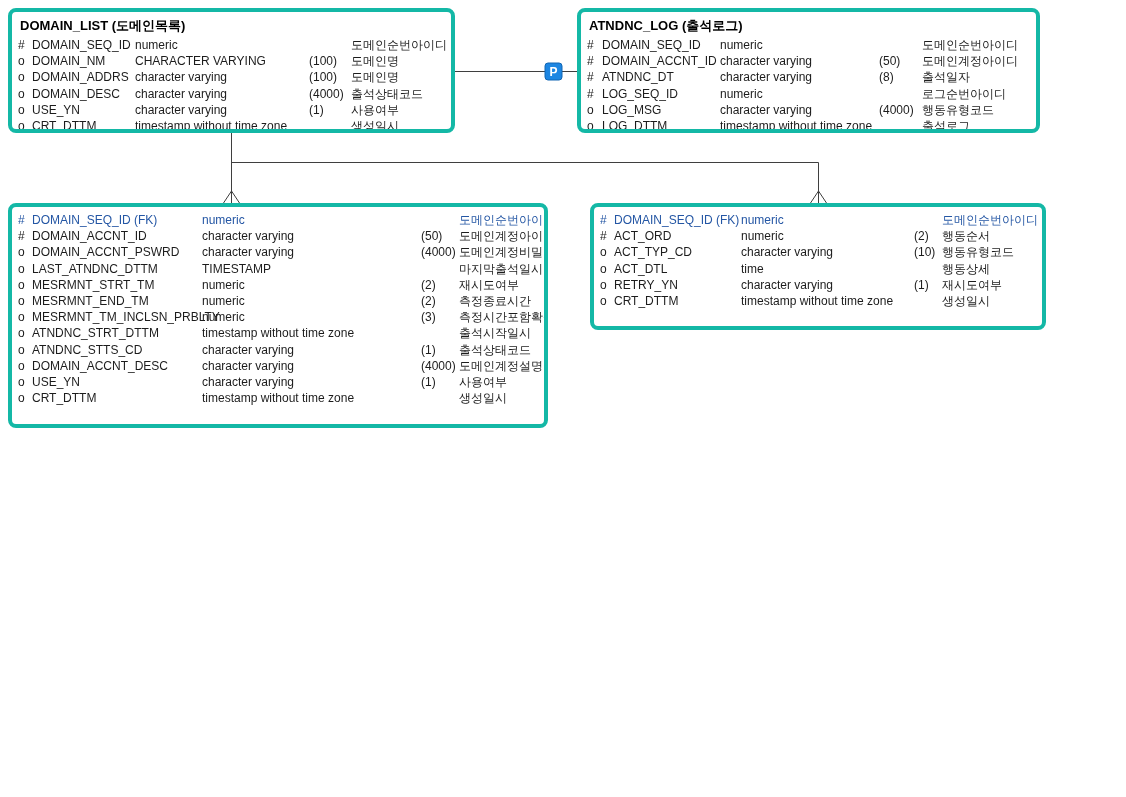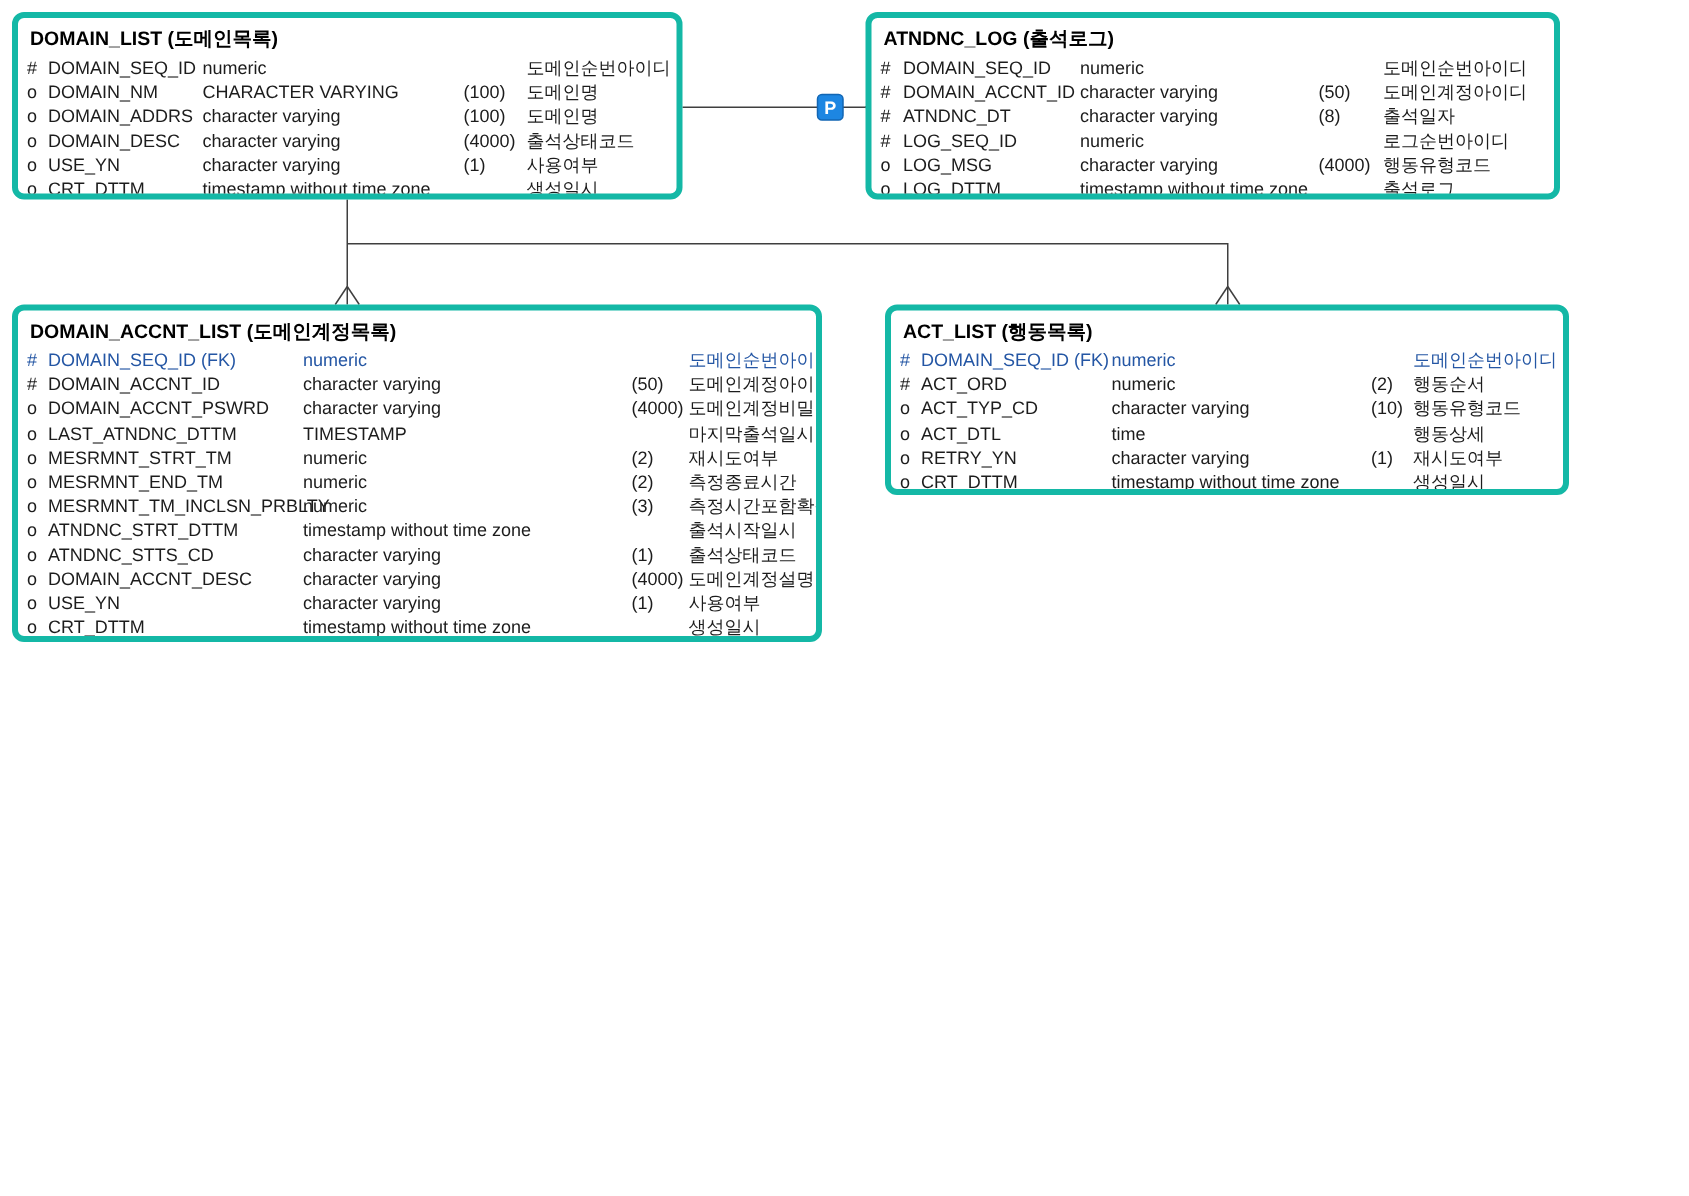--- a/index.html
+++ b/index.html
@@ -162,21 +162,20 @@
           <span class="c-marker">o</span>
           <span class="c-name">LOG_DTTM</span>
           <span class="c-type">timestamp without time zone</span>
           <span class="c-size"></span>
           <span class="c-comment">출석로그</span>
         </div>
       </div>
   </div>
 
   <div class="erd-table" style="left:8px; top:203px; width:540px; height:225px; --cols:14px 170px 219px 38px 1fr;">
-    <div class="erd-title">DOMAIN_ACCNT_LIST (도메인계정목록)</div>
     <div class="erd-rows">
         <div class="erd-row fk">
           <span class="c-marker">#</span>
           <span class="c-name">DOMAIN_SEQ_ID (FK)</span>
           <span class="c-type">numeric</span>
           <span class="c-size"></span>
           <span class="c-comment">도메인순번아이디</span>
         </div>
         <div class="erd-row">
           <span class="c-marker">#</span>
@@ -252,21 +251,20 @@
           <span class="c-marker">o</span>
           <span class="c-name">CRT_DTTM</span>
           <span class="c-type">timestamp without time zone</span>
           <span class="c-size"></span>
           <span class="c-comment">생성일시</span>
         </div>
       </div>
   </div>
 
   <div class="erd-table" style="left:590px; top:203px; width:456px; height:127px; --cols:14px 127px 173px 28px 1fr;">
-    <div class="erd-title">ACT_LIST (행동목록)</div>
     <div class="erd-rows">
         <div class="erd-row fk">
           <span class="c-marker">#</span>
           <span class="c-name">DOMAIN_SEQ_ID (FK)</span>
           <span class="c-type">numeric</span>
           <span class="c-size"></span>
           <span class="c-comment">도메인순번아이디</span>
         </div>
         <div class="erd-row">
           <span class="c-marker">#</span>

